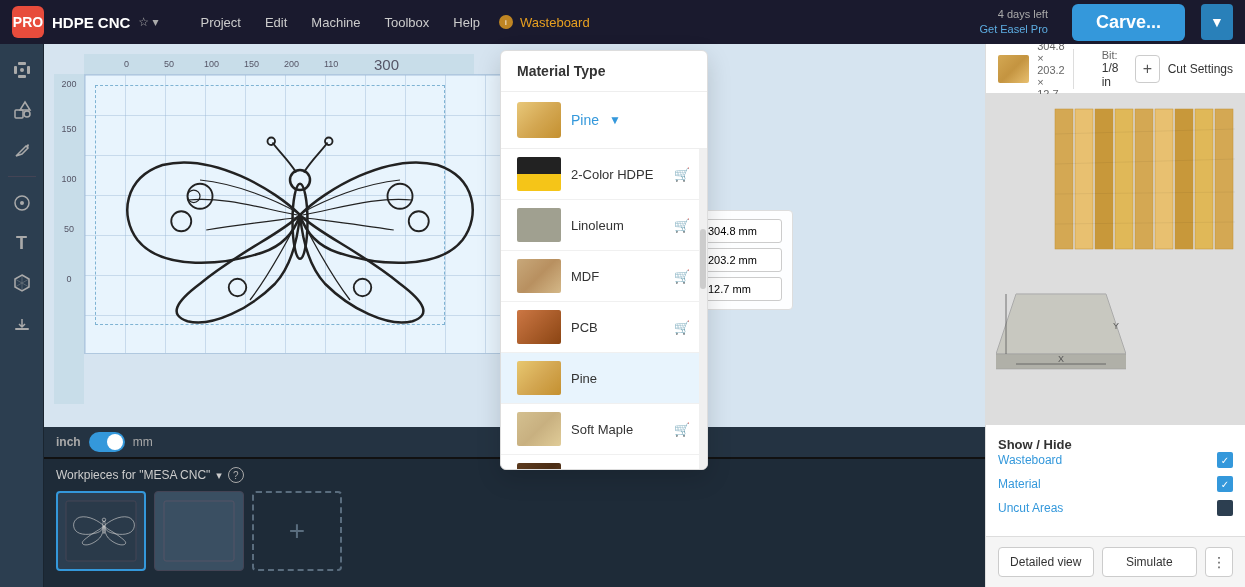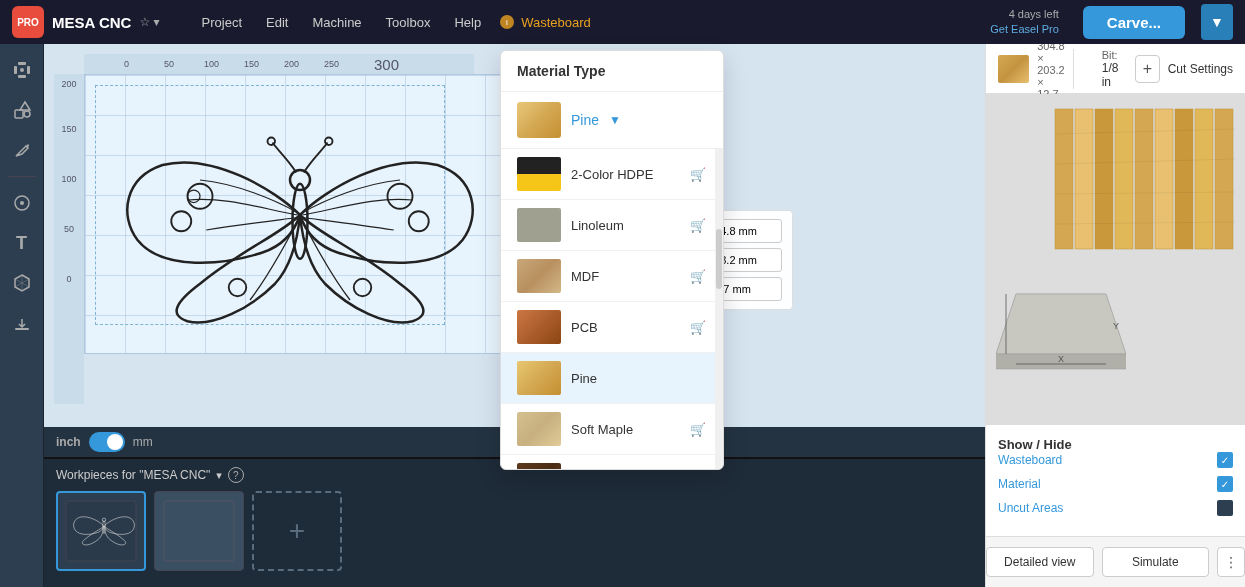--- a/index.html
+++ b/index.html
@@ -20,21 +20,21 @@
       display: flex;
       align-items: center;
       gap: 8px;
       margin-right: 8px;
     }
     .logo-icon {
       width: 32px; height: 32px;
       background: #e74c3c;
       border-radius: 6px;
       display: flex; align-items: center; justify-content: center;
-      color: white; font-size: 10px; font-weight: bold;
+      color: white; font-size: 14px; font-weight: bold;
     }
     .app-name {
       color: white;
       font-size: 15px;
       font-weight: 600;
     }
     .nav-stars {
       color: #aaa;
       font-size: 12px;
       display: flex; align-items: center; gap: 2px;
@@ -66,21 +66,21 @@
       line-height: 1.4;
       margin-right: 8px;
     }
     .days-left span { color: #5dade2; cursor: pointer; }
     .carve-btn {
       background: #3498db;
       color: white;
       border: none;
       padding: 8px 24px;
       border-radius: 6px;
-      font-size: 15px;
+      font-size: 18px;
       font-weight: 600;
       cursor: pointer;
     }
     .expand-btn {
       background: #2980b9;
       color: white;
       border: none;
       width: 32px; height: 36px;
       border-radius: 4px;
       cursor: pointer;
@@ -239,21 +239,21 @@
       color: white; font-size: 10px;
     }
     .checkbox-dark {
       width: 16px; height: 16px;
       background: #2c3e50;
       border-radius: 2px;
     }
 
     
     .action-row {
-      display: flex; align-items: center; gap: 8px; padding: 10px 0;
+      display: flex; align-items: center; gap: 8px; padding: 10px 12px;
       border-top: 1px solid #ddd;
     }
     .detail-btn {
       flex: 1;
       padding: 7px 10px;
       background: white;
       border: 1px solid #ccc;
       border-radius: 4px;
       font-size: 12px; color: #333; cursor: pointer;
     }
@@ -272,21 +272,21 @@
       border-radius: 4px;
       display: flex; align-items: center; justify-content: center;
       cursor: pointer; font-size: 14px; color: #555;
     }
 
     
     .dropdown-panel {
       position: absolute;
       top: 50px;
       left: 500px;
-      width: 224px;
+      width: 208px;
       background: white;
       border: 1px solid #ddd;
       border-radius: 6px;
       box-shadow: 0 8px 24px rgba(0,0,0,0.15);
       z-index: 200;
       overflow: hidden;
     }
     .dropdown-header {
       padding: 12px 16px;
       border-bottom: 1px solid #eee;
@@ -355,21 +355,21 @@
     }
   </style>
 </head>
 <body>
 
 <div class="top-nav">
   <div class="logo-area">
     <div class="logo-icon">
       <span>PRO</span>
     </div>
-    <span class="app-name">MESA CNC</span>
+    <span class="app-name">HDPE CNC</span>
     <span class="nav-stars">☆ ▾</span>
   </div>
   <div class="nav-menu">
     <div class="nav-item">Project</div>
     <div class="nav-item">Edit</div>
     <div class="nav-item">Machine</div>
     <div class="nav-item">Toolbox</div>
     <div class="nav-item">Help</div>
     <div class="nav-inventables">
       <svg width="16" height="16" viewBox="0 0 16 16">
@@ -439,21 +439,21 @@
   </div>
 
   <div class="canvas-area" style="position:relative;">
 
     <div class="ruler-top">
       <span style="position:absolute; left:40px; font-size:9px; color:#556;">0</span>
       <span style="position:absolute; left:80px; font-size:9px; color:#556;">50</span>
       <span style="position:absolute; left:120px; font-size:9px; color:#556;">100</span>
       <span style="position:absolute; left:160px; font-size:9px; color:#556;">150</span>
       <span style="position:absolute; left:200px; font-size:9px; color:#556;">200</span>
-      <span style="position:absolute; left:240px; font-size:9px; color:#556;">250</span>
+      <span style="position:absolute; left:240px; font-size:9px; color:#556;">110</span>
       <span style="position:absolute; left:290px; font-size:15px; color:#556;">300</span>
     </div>
 
     <div class="ruler-left">
       <span style="position:absolute; top:5px; font-size:9px;">200</span>
       <span style="position:absolute; top:50px; font-size:9px;">150</span>
       <span style="position:absolute; top:100px; font-size:9px;">100</span>
       <span style="position:absolute; top:150px; font-size:9px;">50</span>
       <span style="position:absolute; top:200px; font-size:9px;">0</span>
     </div>

